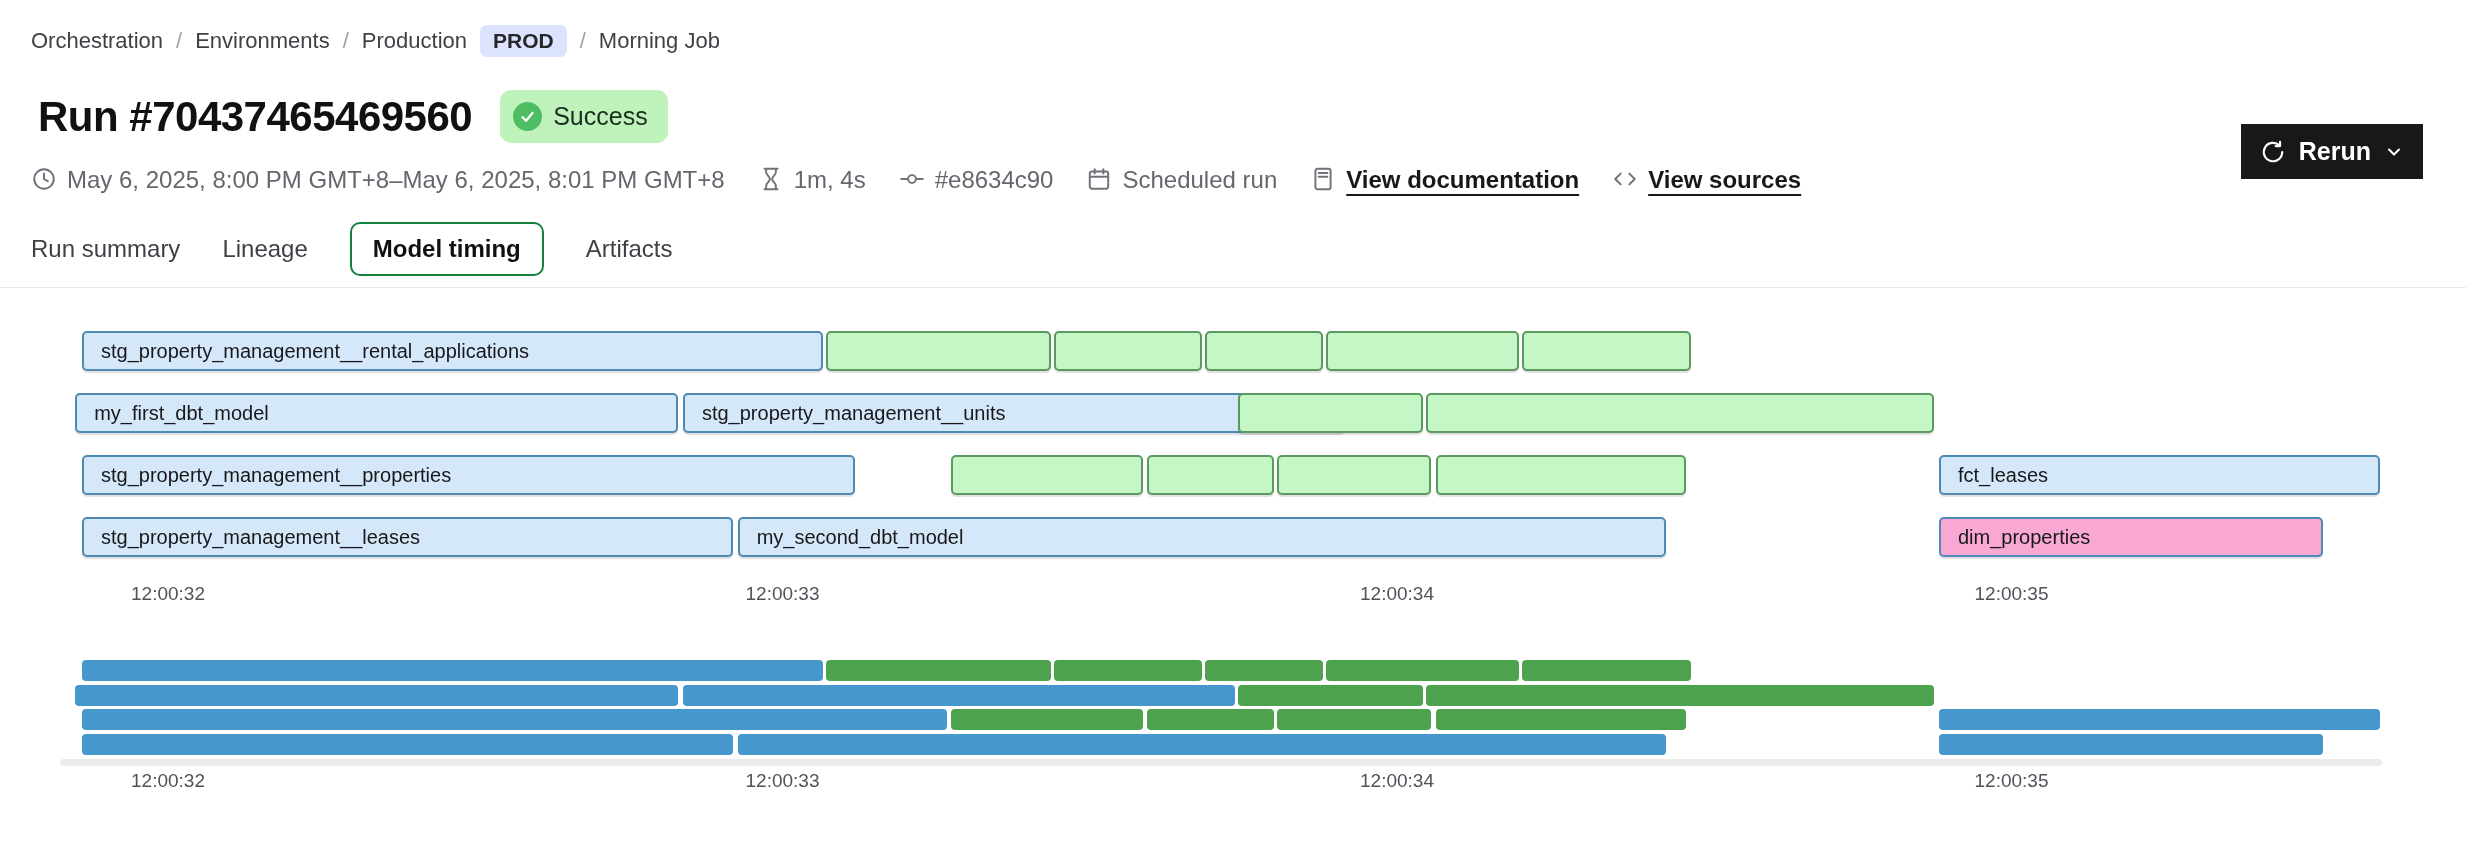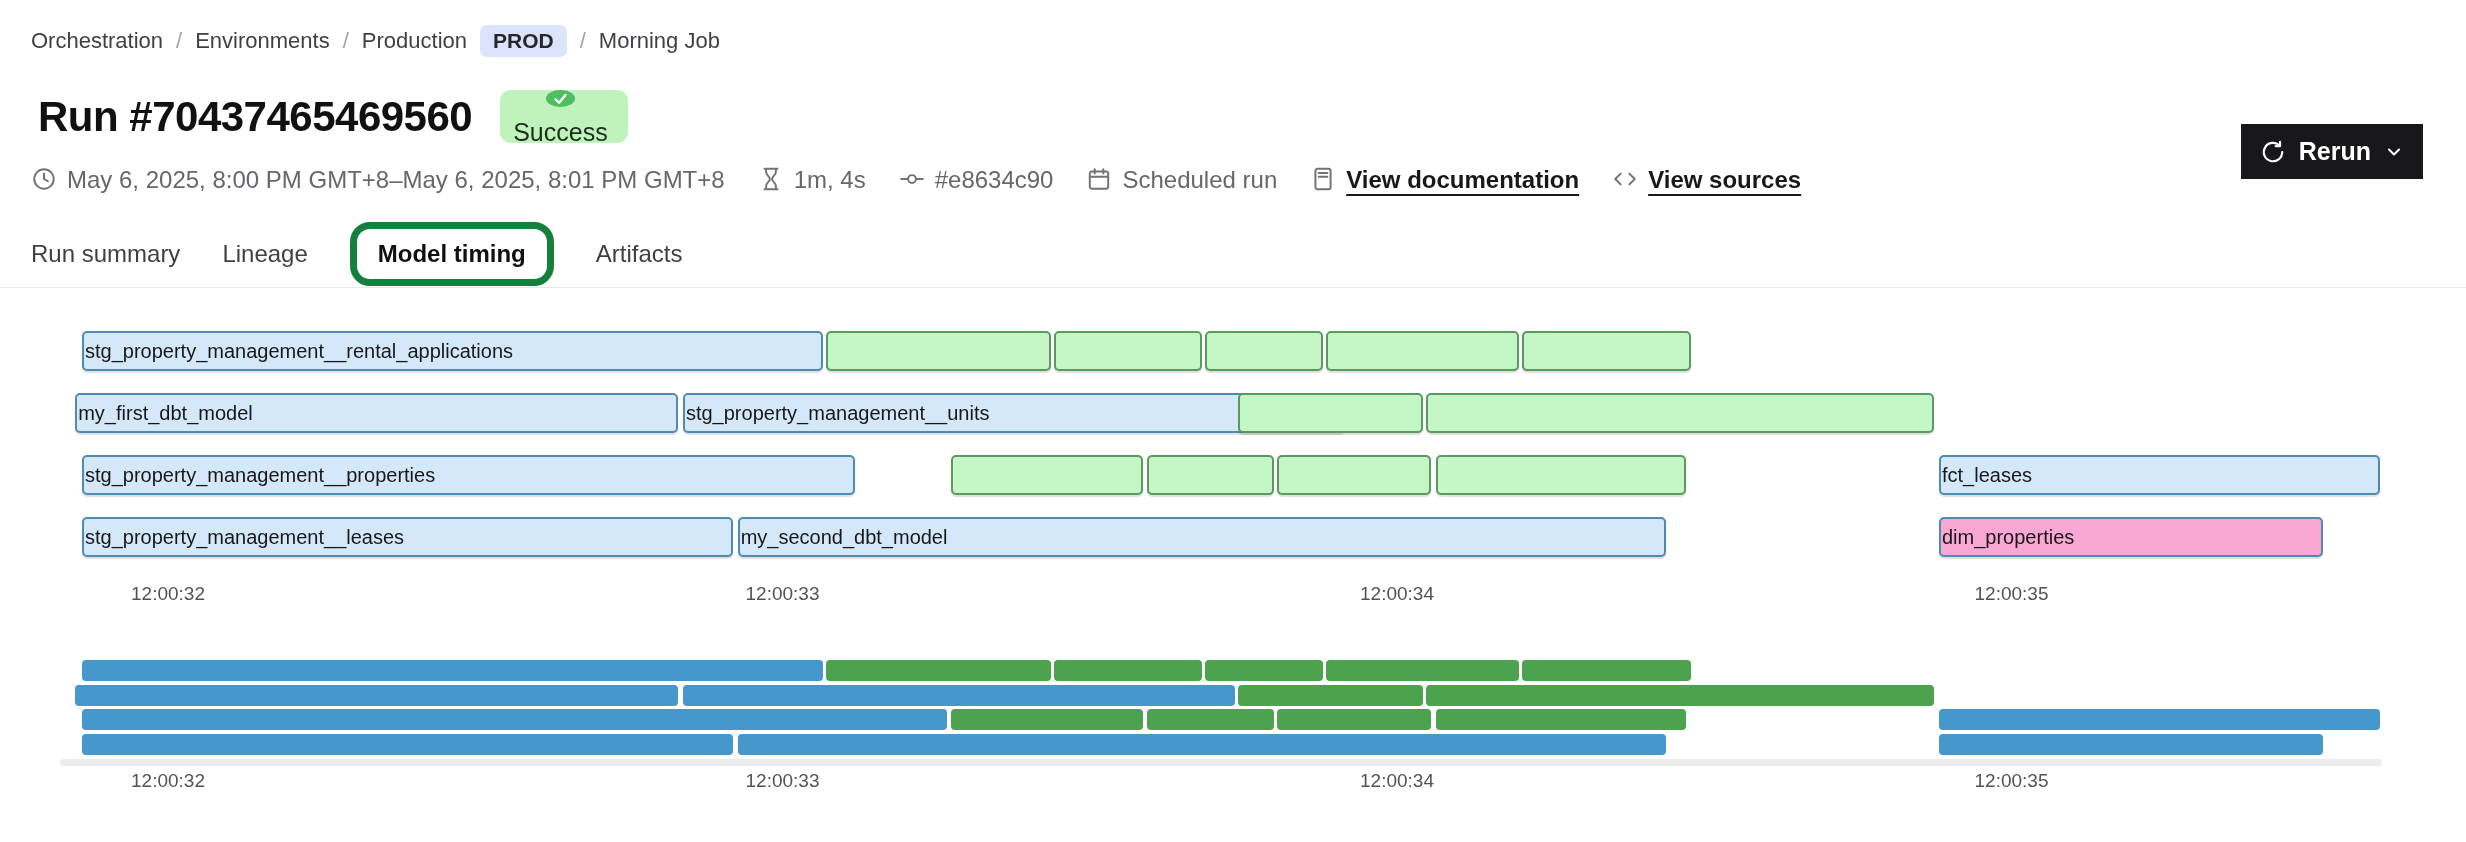--- a/index.html
+++ b/index.html
@@ -11,21 +11,21 @@
               font-size:22px;color:#3f3f46;}
   .breadcrumb .crumb{cursor:pointer;}
   .breadcrumb .sep{color:#a1a1aa;}
   .env-badge{background:#dce3fd;color:#27272a;font-weight:bold;font-size:21px;
              padding:4px 13px;border-radius:7px;}
 
   
   .title-row{position:absolute;left:38px;top:90px;display:flex;align-items:center;gap:28px;}
   .title-row h1{margin:0;font-size:42px;font-weight:bold;letter-spacing:-0.5px;color:#111113;}
   .status-badge{display:flex;align-items:center;gap:11px;background:#c0f2bc;border-radius:11px;
-                height:53px;padding:0 20px 0 13px;font-size:25px;color:#1a2e1e;flex-direction:column;}
+                height:53px;padding:0 20px 0 13px;font-size:25px;color:#1a2e1e;}
   .status-check{width:29px;height:29px;border-radius:50%;background:#4fbe63;display:flex;
                 align-items:center;justify-content:center;}
 
   
   .rerun-btn{position:absolute;right:43px;top:124px;height:55px;display:flex;align-items:center;
              gap:13px;background:#18181b;color:#fff;border:none;border-radius:0;
              padding:0 19px;font-size:25px;font-weight:bold;cursor:pointer;
              font-family:"Liberation Sans",sans-serif;}
 
   
@@ -33,29 +33,29 @@
         font-size:24px;color:#66676e;}
   .meta-item{display:flex;align-items:flex-start;gap:10px;white-space:nowrap;}
   .meta-link{color:#18181b;font-weight:bold;text-decoration:underline;
              text-underline-offset:6px;cursor:pointer;}
   .micon{flex:0 0 auto;display:block;}
 
   
   .tabs{position:absolute;left:31px;top:222px;display:flex;align-items:center;gap:42px;
         font-size:24px;color:#3f3f46;}
   .tab{padding:11px 0;cursor:pointer;white-space:nowrap;}
-  .tab.active{padding:11px 21px;border:7px solid #15803d;border-radius:20px;color:#101012;
+  .tab.active{padding:11px 21px;border:2px solid #15803d;border-radius:10px;color:#101012;
               font-weight:bold;background:#fff;}
   .tabbar-divider{position:absolute;left:0;top:287px;width:2466px;height:1px;background:#e9e9ec;}
 
   
   .chart-layer{position:absolute;left:0;top:0;width:2466px;height:842px;}
   .bar{position:absolute;height:40px;box-sizing:border-box;border:2px solid;border-radius:5px;
        box-shadow:0 2px 1px rgba(27,31,35,.14);cursor:pointer;}
-  .bar span{display:block;font-size:20px;line-height:36px;padding-left:1px;color:#18181b;
+  .bar span{display:block;font-size:20px;line-height:36px;padding-left:17px;color:#18181b;
             white-space:nowrap;overflow:hidden;}
   .mini-bar{position:absolute;height:21px;border-radius:4px;box-sizing:border-box;cursor:pointer;}
   .tick{position:absolute;width:160px;text-align:center;font-size:19px;color:#52525b;}
   .scroll-strip{position:absolute;left:60px;top:759px;width:2322px;height:7px;background:#ececec;
                 border-radius:4px;cursor:pointer;}
 </style>
 </head>
 <body>
 
 <div class="page">

